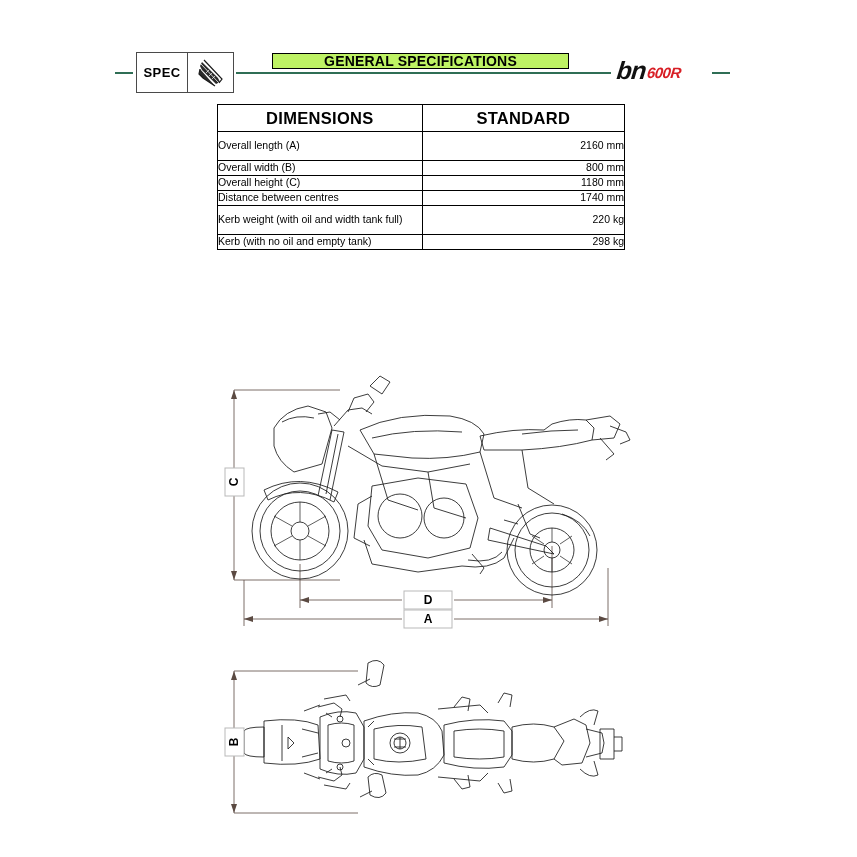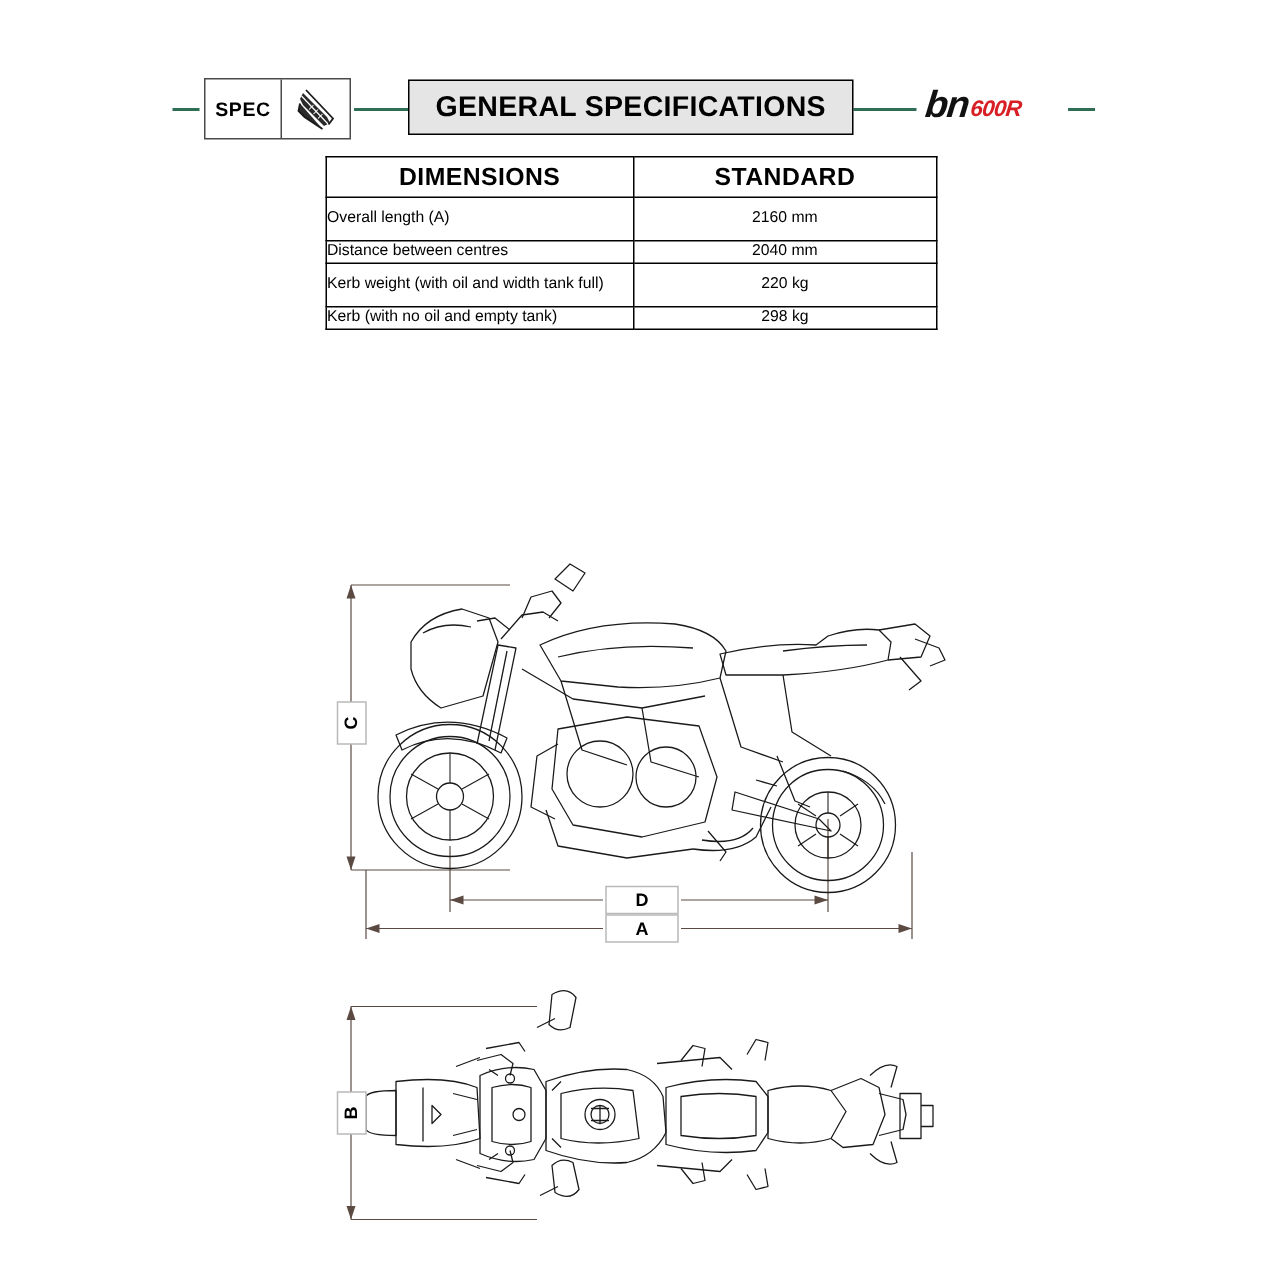--- a/index.html
+++ b/index.html
@@ -91,30 +91,30 @@
     margin-top: 5px;
     transform: skewX(-6deg);
   }
 
   
   .page-title {
     position: absolute;
     top: 53px;
     left: 272px;
     width: 297px;
-    height: 37px;
+    height: 16px;
     border: 1.6px solid #000;
     box-sizing: border-box;
     display: flex;
     align-items: center;
     justify-content: center;
-    font-size: 19px;
+    font-size: 14px;
     font-weight: bold;
     letter-spacing: 0.2px;
-    background: #e5e5e5;
+    background: #bef264;
   }
 
   
   .spec-table {
     position: absolute;
     top: 104px;
     left: 217px;
     width: 408px;
     border-collapse: collapse;
     background: #fff;
@@ -135,21 +135,21 @@
     height: 26px;
     letter-spacing: 0.3px;
   }
   .cell-label {
     font-size: 10.5px;
     padding: 3px 0 3px 5px;
     line-height: 1.32;
   }
   .cell-value {
     font-size: 10.5px;
-    text-align: center;
+    text-align: right;
     line-height: 1.32;
   }
   .r-tall .cell-label, .r-tall .cell-value { height: 28px; }
   .r-short .cell-label, .r-short .cell-value { height: 14px; }
 
   
   .drawing {
     position: absolute;
   }
   #side-view  { top: 368px; left: 222px; }
@@ -202,22 +202,30 @@
   <tbody>
     <tr class="sec-head">
       <td class="col-label">DIMENSIONS</td>
       <td class="col-value">STANDARD</td>
     </tr>
     <tr class="r-tall">
       <td class="cell-label">Overall length (A)</td>
       <td class="cell-value">2160 mm</td>
     </tr>
     <tr class="r-short">
+      <td class="cell-label">Overall width (B)</td>
+      <td class="cell-value">800 mm</td>
+    </tr>
+    <tr class="r-short">
+      <td class="cell-label">Overall height (C)</td>
+      <td class="cell-value">1180 mm</td>
+    </tr>
+    <tr class="r-short">
       <td class="cell-label">Distance between centres</td>
-      <td class="cell-value">2040 mm</td>
+      <td class="cell-value">1740 mm</td>
     </tr>
 
     <tr class="r-tall">
       <td class="cell-label">Kerb weight (with oil and width tank full)</td>
       <td class="cell-value">220 kg</td>
     </tr>
     <tr class="r-short">
       <td class="cell-label">Kerb (with no oil and empty tank)</td>
       <td class="cell-value">298 kg</td>
     </tr>

